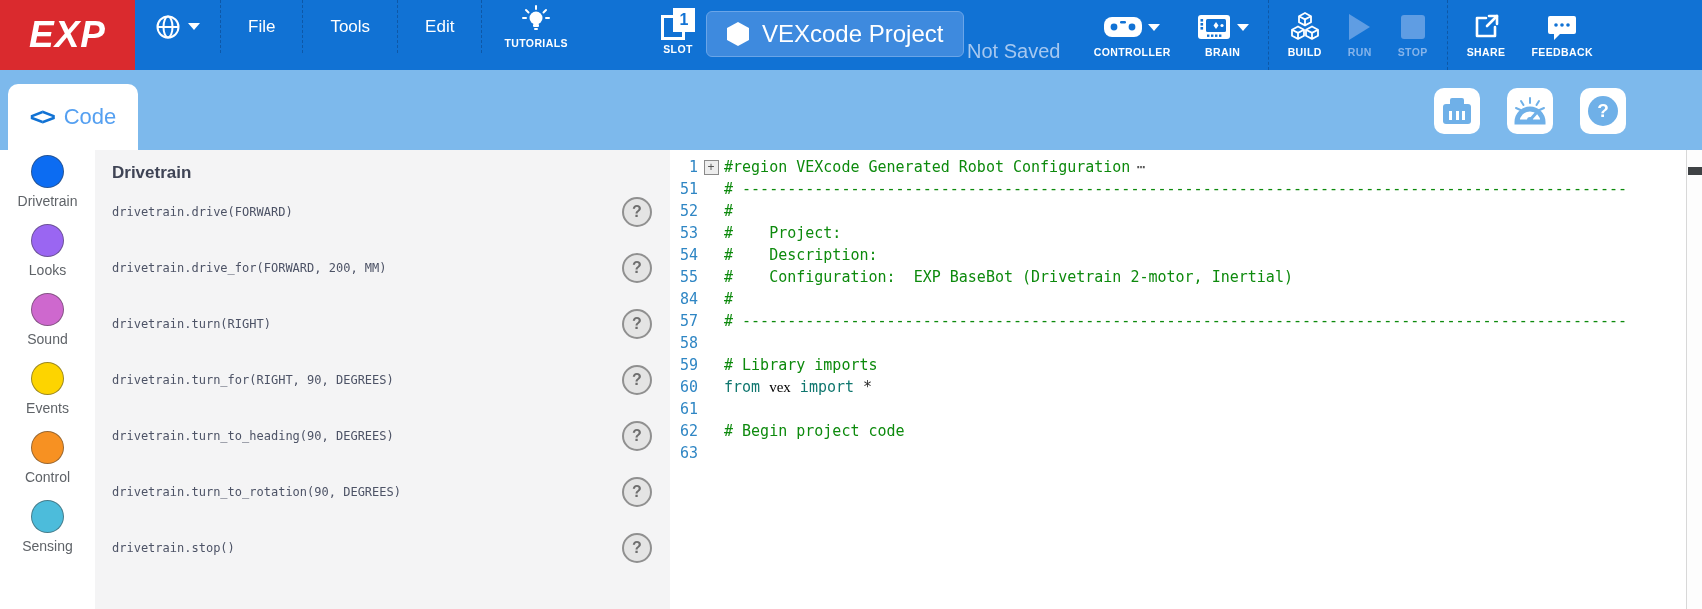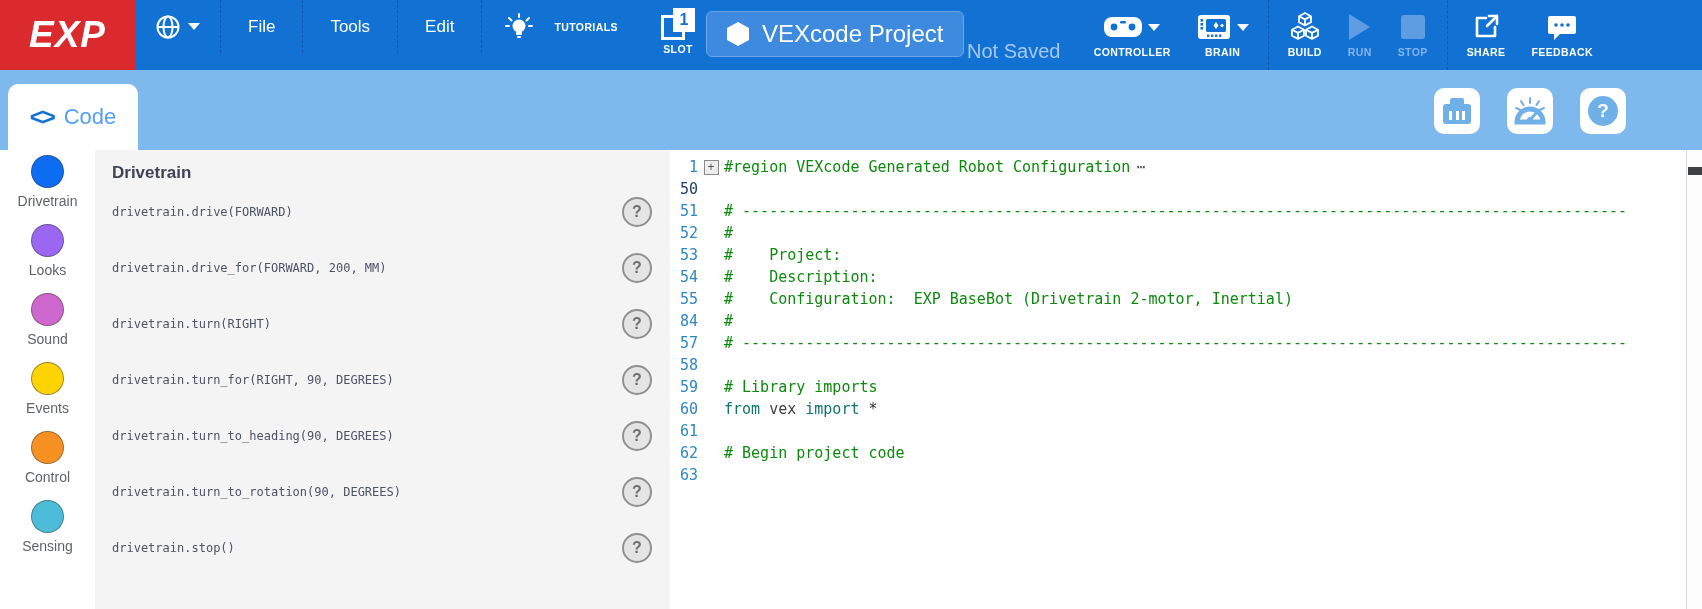--- a/index.html
+++ b/index.html
@@ -10,21 +10,21 @@
   
   .topbar { position:absolute; left:0; top:0; width:1702px; height:70px; background:#1172d4; color:#fff; }
   .logo { position:absolute; left:0; top:0; width:135px; height:70px; background:#da2a2e;
           display:flex; align-items:center; justify-content:center;
           font-style:italic; font-weight:900; font-size:37px; letter-spacing:1px; transform:skewX(0deg); }
   .menu-row { position:absolute; left:135px; top:0; height:70px; display:flex; }
   .tcell { height:53px; display:flex; align-items:center; padding:0 27px;
            border-right:1px dashed rgba(8,48,96,0.38); color:#fff; font-size:17px; cursor:pointer; }
   .tcell.globe-cell { padding:0 20px; gap:7px; }
   .caret { width:0; height:0; border-left:6px solid transparent; border-right:6px solid transparent; border-top:7px solid #fff; display:inline-block; }
-  .tut-cell { flex-direction:row; justify-content:center; gap:20px; padding:0 22px; }
+  .tut-cell { flex-direction:column; justify-content:center; gap:4px; padding:0 22px; }
   .tb-label { font-size:10.5px; font-weight:bold; letter-spacing:0.4px; }
   .slot-group { position:absolute; left:650px; top:8px; width:56px; display:flex; flex-direction:column; align-items:center; gap:3px; cursor:pointer; }
   .slot-icon { position:relative; width:34px; height:32px; }
   .slot-back { position:absolute; left:0; bottom:0; width:24px; height:25px; border:3px solid #fff; background:transparent; }
   .slot-front { position:absolute; right:0; top:0; width:22px; height:24px; background:#fff; color:#1172d4;
                 display:flex; align-items:center; justify-content:center; font-weight:bold; font-size:16px; }
   .project-btn { position:absolute; left:706px; top:11px; height:46px; min-width:244px; padding:0 20px;
                  background:#3e8ade; border:1px solid #6aa5e8; border-radius:6px;
                  display:flex; align-items:center; gap:13px; cursor:pointer; }
   .project-btn .hex { width:22px; height:24px; background:#fff;
@@ -73,21 +73,21 @@
             font-family:"DejaVu Sans Mono","Liberation Mono",monospace; font-size:15px; }
   .eline { height:22px; display:flex; align-items:center; white-space:pre; }
   .ln { width:28px; text-align:right; color:#2f86c4; flex:none; }
   .ln.active { color:#1d3f63; }
   .fold-slot { width:26px; flex:none; display:flex; justify-content:center; }
   .fold-box { width:15px; height:15px; background:#ededed; border:1px solid #8a8a8a; color:#555;
               font-size:12px; line-height:13px; text-align:center; font-family:"Liberation Sans",sans-serif; cursor:pointer; }
   .codetxt { white-space:pre;text-align:right; }
   .seg-comment { color:#0d8a0d; }
   .seg-keyword { color:#0f766e; }
-  .seg-module { color:#404040; }
+  .seg-module { color:#000000;font-family:Liberation Serif, serif; }
   .seg-plain { color:#2c2c2c; }
   .ellipsis { color:#555; margin-left:6px; letter-spacing:1px; cursor:pointer; }
 
   .scrollbar { width:16px; background:#fdfdfd; border-left:1px solid #d8d8d8; position:relative; }
   .thumb { position:absolute; left:1px; right:0; top:17px; height:8px; background:#3f4245; }
 
   svg { display:block; }
 </style>
 </head>
 <body>
@@ -338,21 +338,20 @@
             <span class="cmd-help">?</span>
           </div>
           <div class="cmd-row">
             <span class="cmd-text">drivetrain.stop()</span>
             <span class="cmd-help">?</span>
           </div>
         </div>
     </div>
     <div class="editor" id="editor">
         <div class="eline"><span class="ln">1</span><span class="fold-slot"><span class="fold-box">+</span></span><span class="codetxt"><span class="seg-comment">#region VEXcode Generated Robot Configuration</span></span><span class="ellipsis">⋯</span></div>
-        <div class="eline"><span class="ln active">50</span><span class="fold-slot"></span><span class="codetxt"></span></div>
         <div class="eline"><span class="ln">51</span><span class="fold-slot"></span><span class="codetxt"><span class="seg-comment"># --------------------------------------------------------------------------------------------------</span></span></div>
         <div class="eline"><span class="ln">52</span><span class="fold-slot"></span><span class="codetxt"><span class="seg-comment">#</span></span></div>
         <div class="eline"><span class="ln">53</span><span class="fold-slot"></span><span class="codetxt"><span class="seg-comment">#    Project:</span></span></div>
         <div class="eline"><span class="ln">54</span><span class="fold-slot"></span><span class="codetxt"><span class="seg-comment">#    Description:</span></span></div>
         <div class="eline"><span class="ln">55</span><span class="fold-slot"></span><span class="codetxt"><span class="seg-comment">#    Configuration:  EXP BaseBot (Drivetrain 2-motor, Inertial)</span></span></div>
         <div class="eline"><span class="ln">84</span><span class="fold-slot"></span><span class="codetxt"><span class="seg-comment">#</span></span></div>
         <div class="eline"><span class="ln">57</span><span class="fold-slot"></span><span class="codetxt"><span class="seg-comment"># --------------------------------------------------------------------------------------------------</span></span></div>
         <div class="eline"><span class="ln">58</span><span class="fold-slot"></span><span class="codetxt"></span></div>
         <div class="eline"><span class="ln">59</span><span class="fold-slot"></span><span class="codetxt"><span class="seg-comment"># Library imports</span></span></div>
         <div class="eline"><span class="ln">60</span><span class="fold-slot"></span><span class="codetxt"><span class="seg-keyword">from</span><span class="seg-plain"> </span><span class="seg-module">vex</span><span class="seg-plain"> </span><span class="seg-keyword">import</span><span class="seg-plain"> *</span></span></div>

